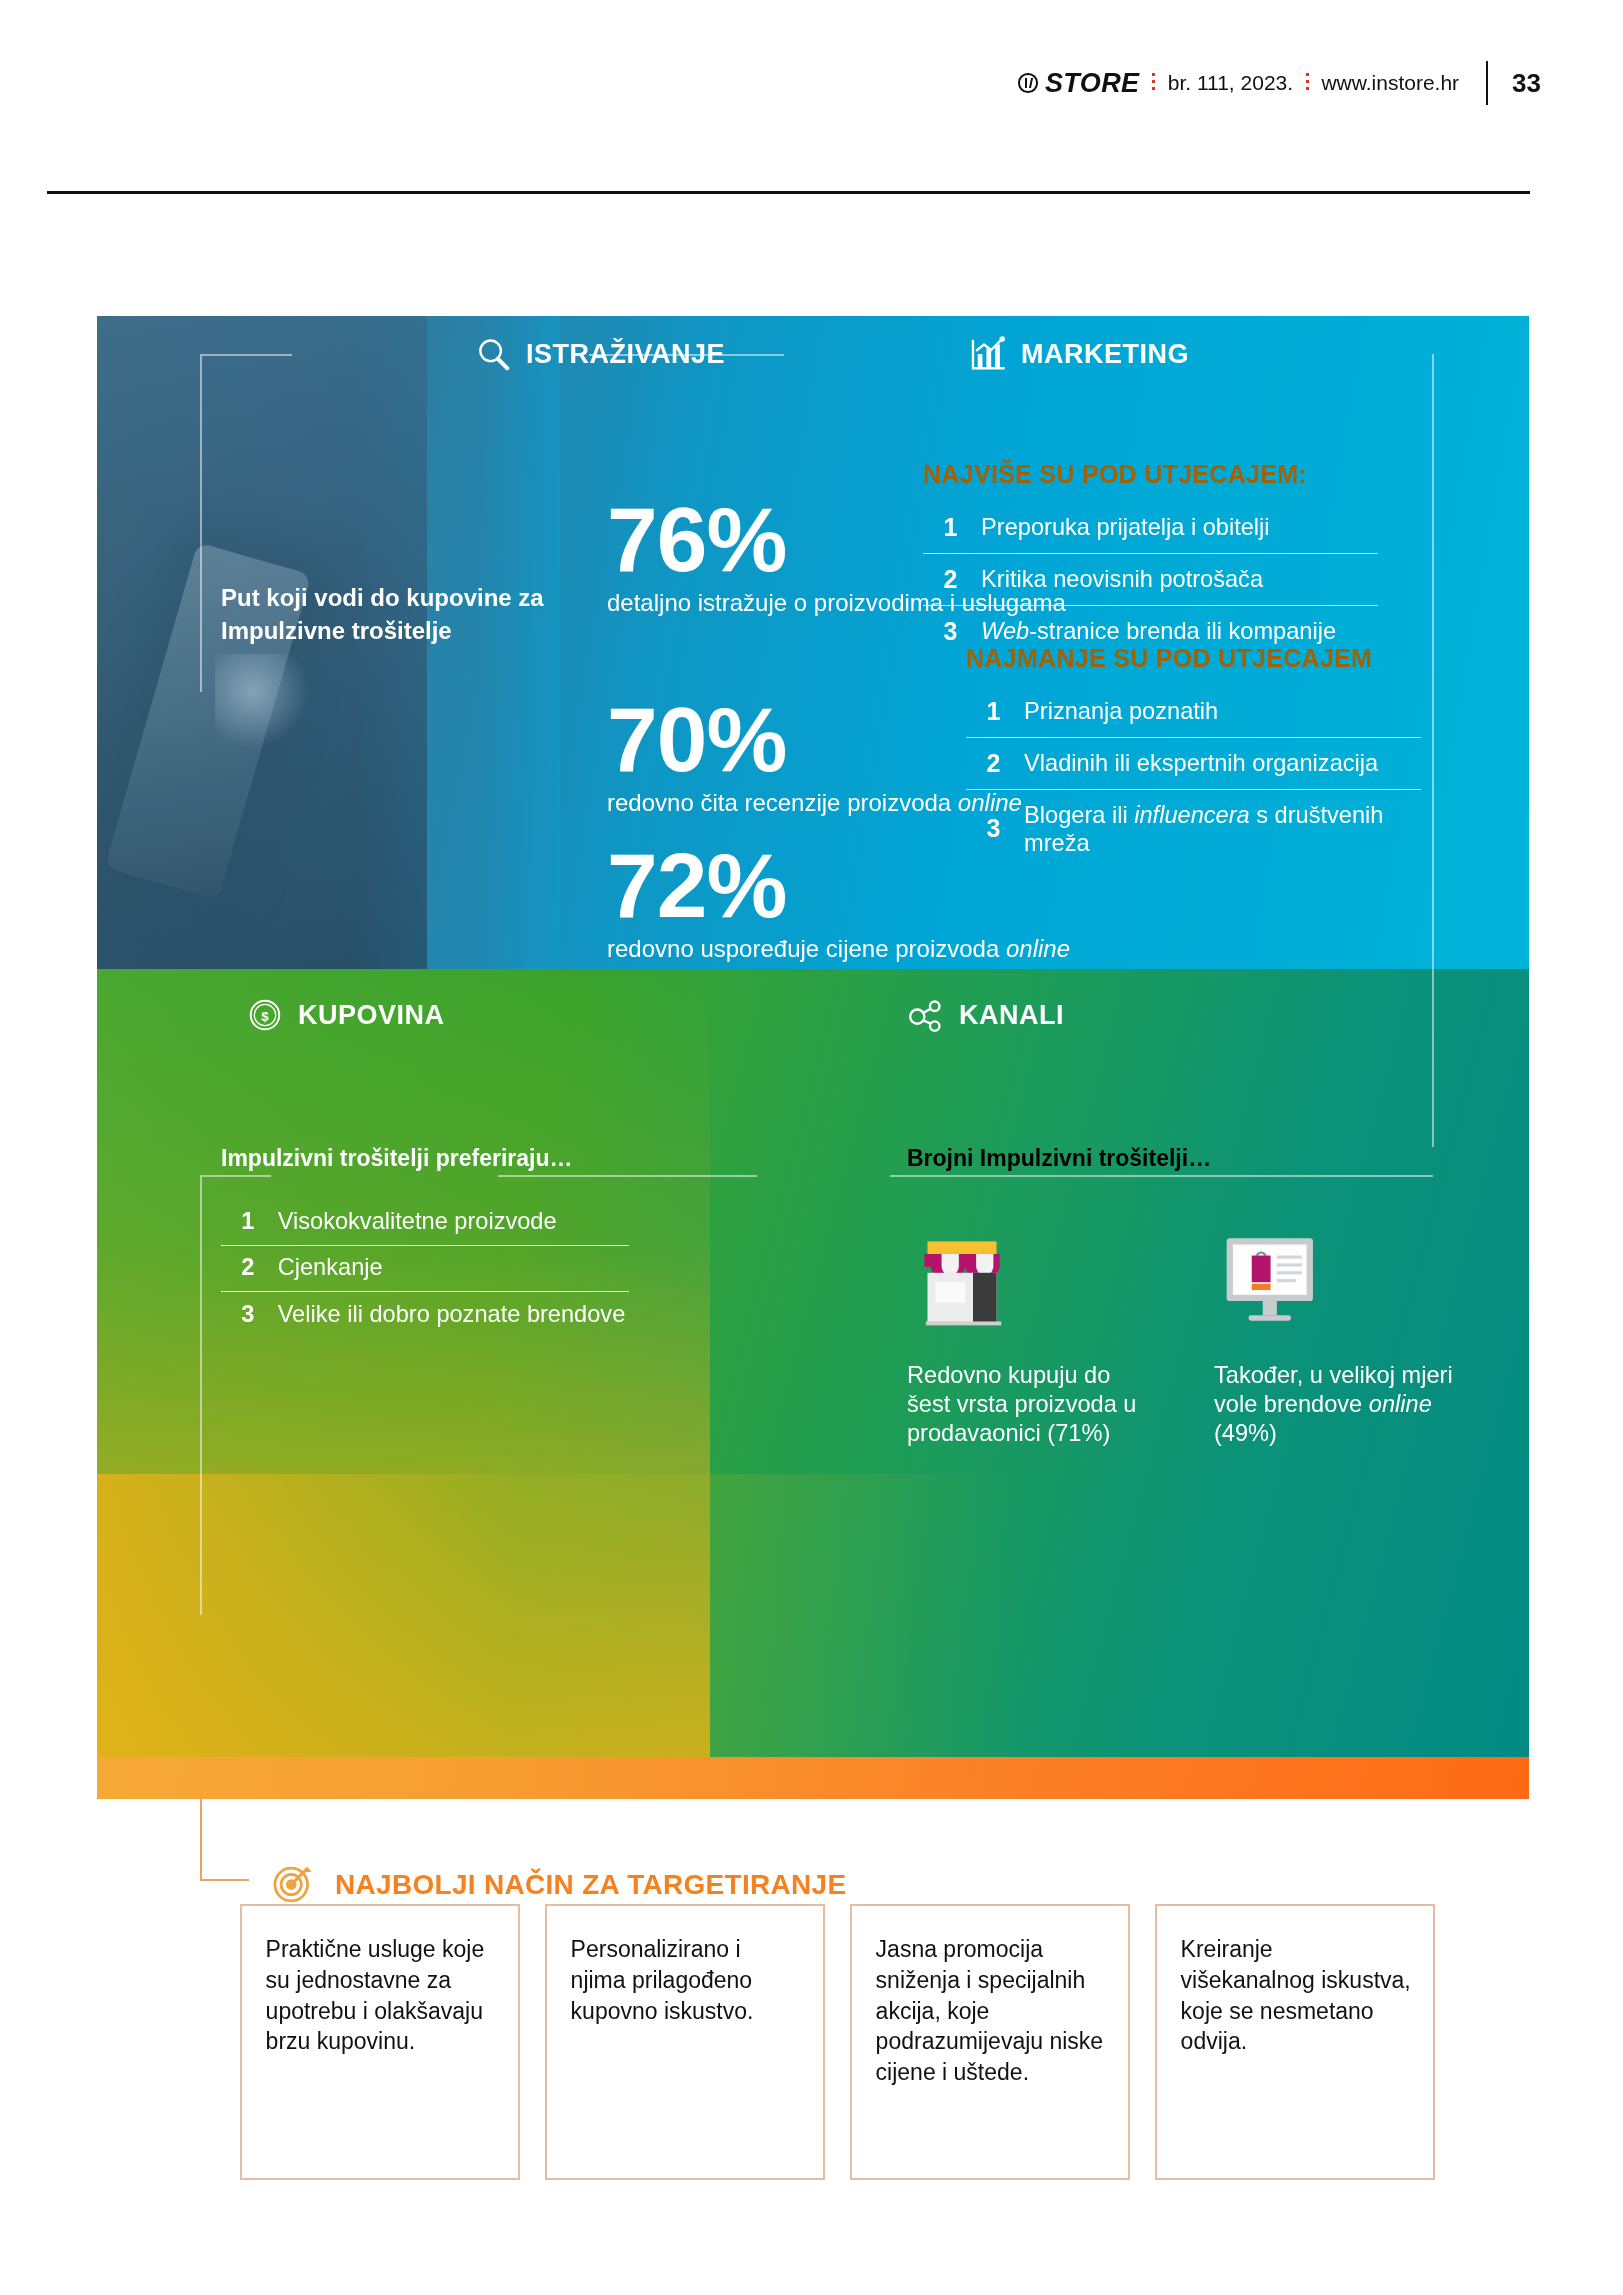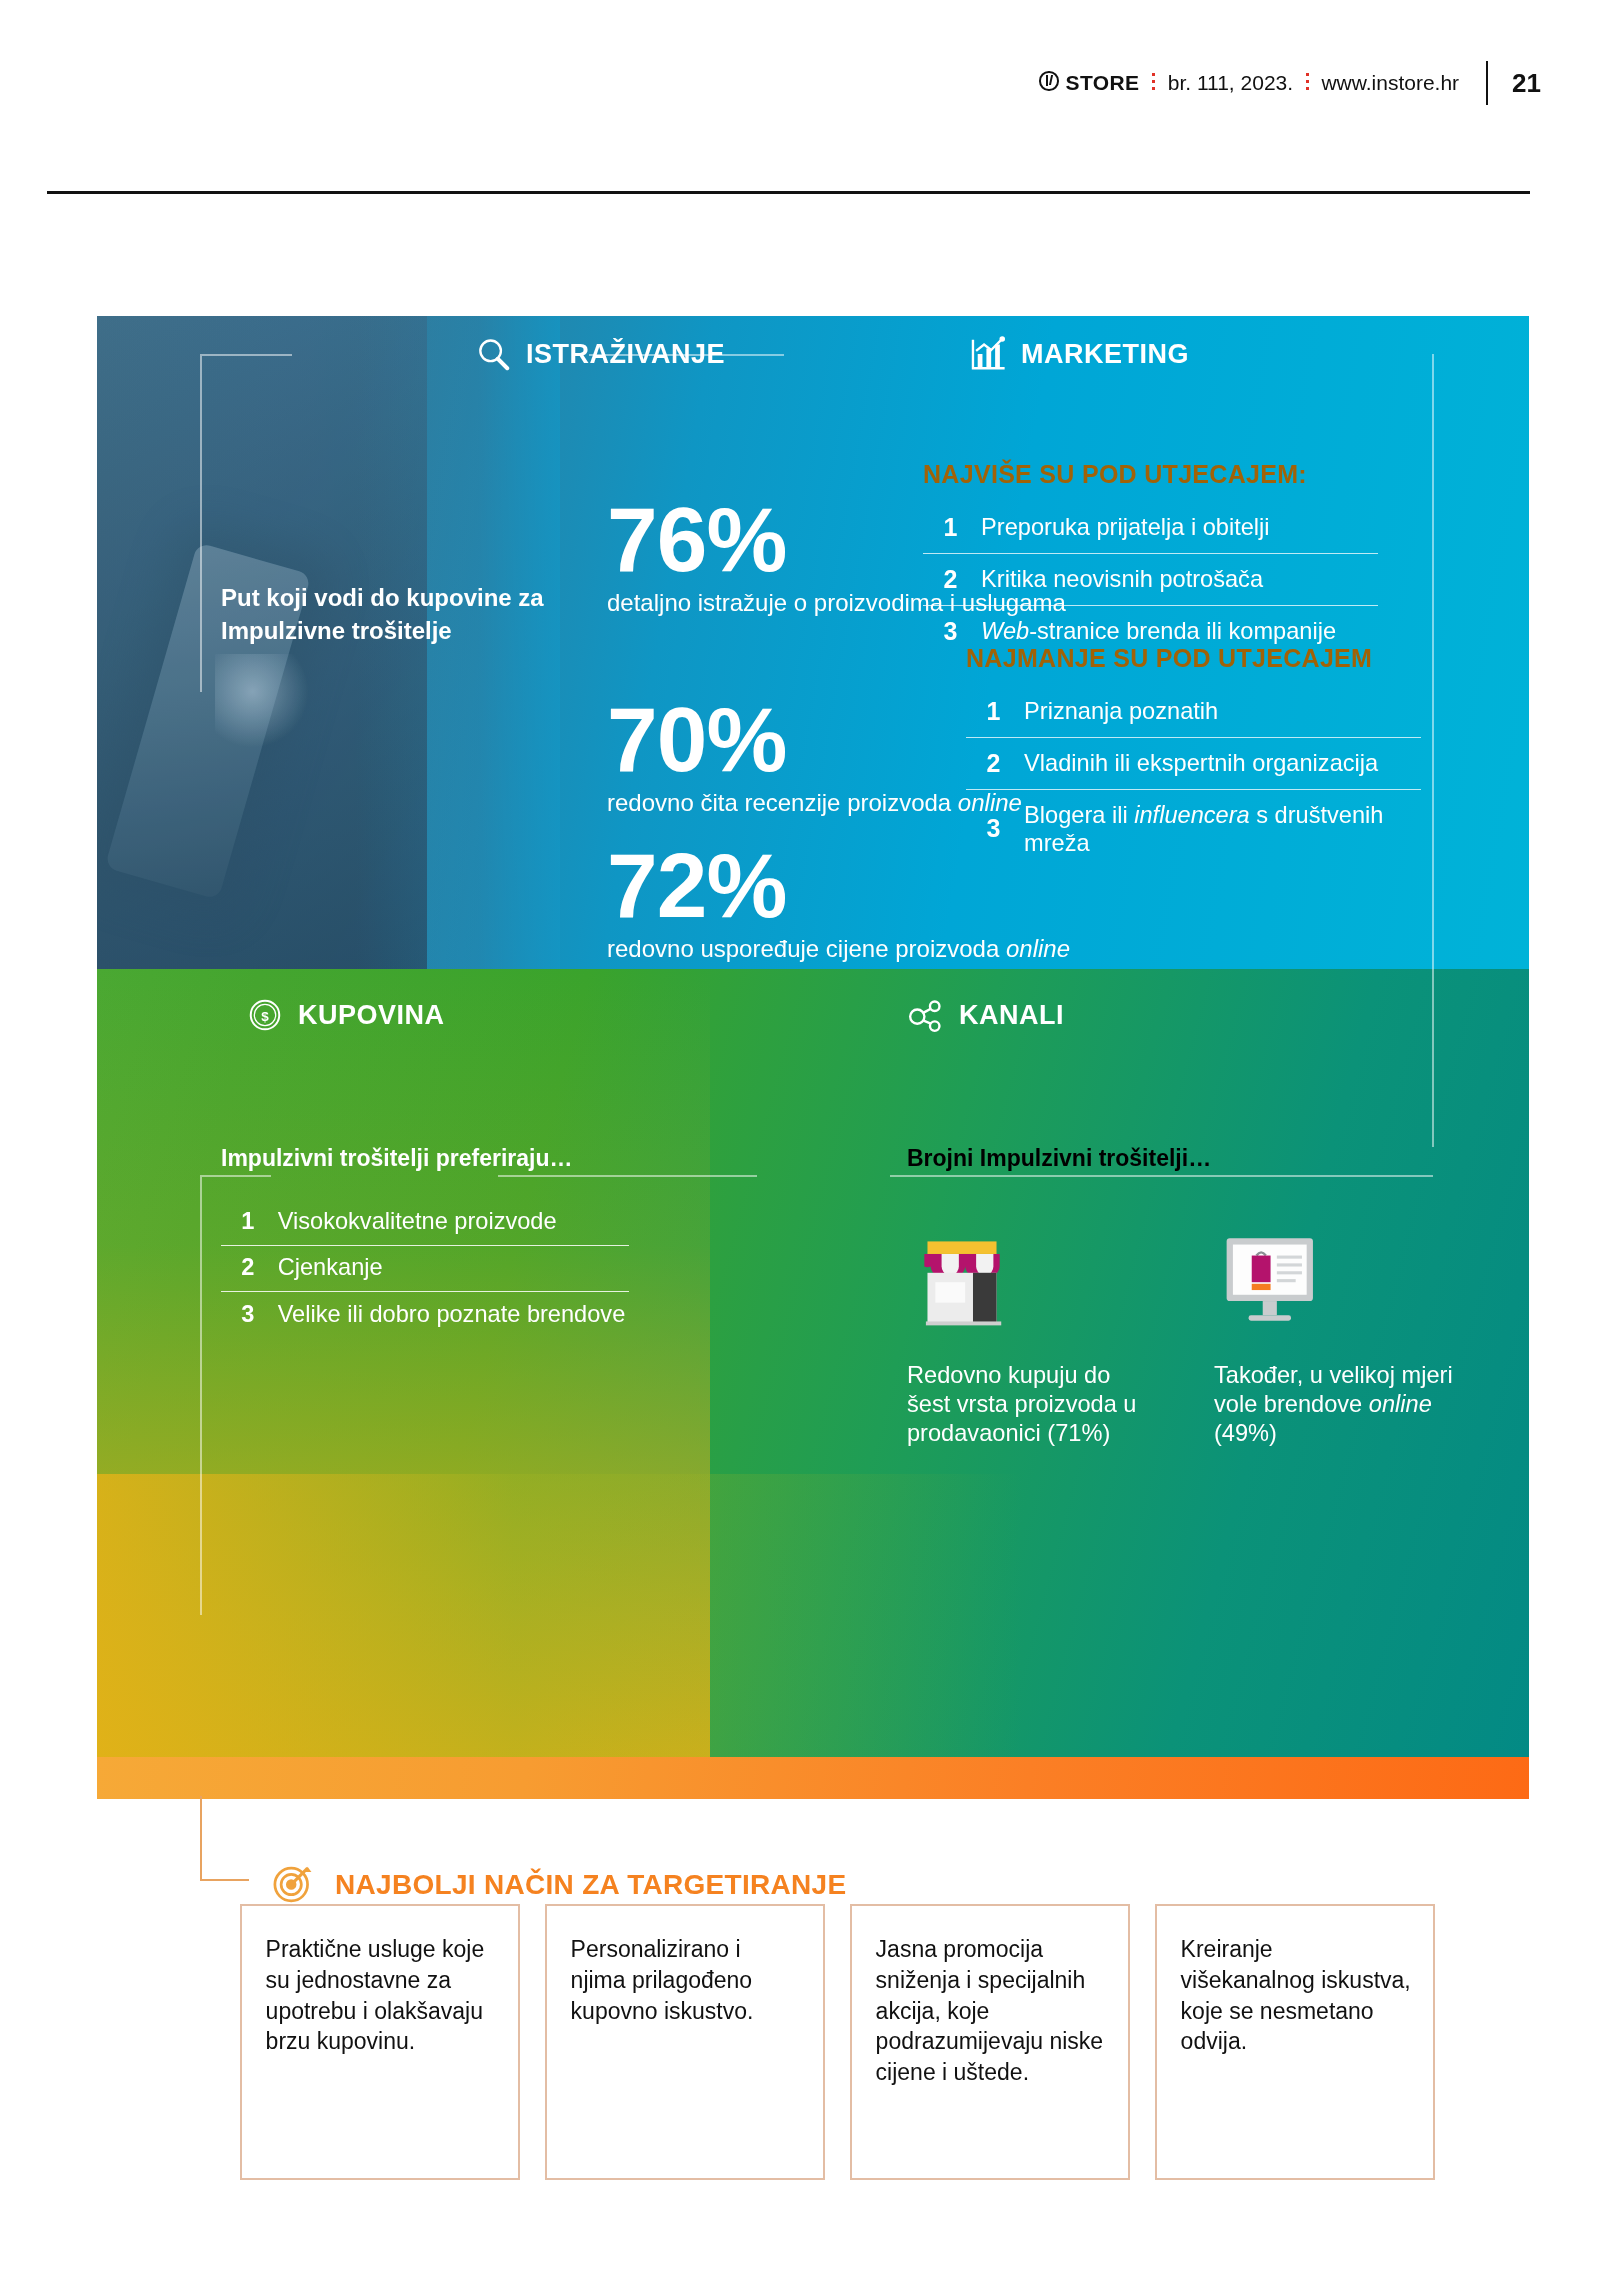--- a/index.html
+++ b/index.html
@@ -12,22 +12,22 @@
 
   .page { position: relative; width: 1623px; height: 2295px; background:#fff; }
 
   
   .masthead {
     position: absolute; top: 61px; right: 82px;
     display: flex; align-items: center; gap: 0px;
     font-size: 21px; color: #111;
   }
   .mast-logo {
-    font-weight: bold; font-size: 21px; letter-spacing: 0.4px;
-    display:flex; gap:7px;
+    font-weight: bold; font-size: 27px; letter-spacing: 0.4px;
+    display:flex; align-items:center; gap:7px;font-style:italic;
   }
   .mast-logo .ring {
     display:inline-block; width: 19.6px; height: 19.6px; border: 2.4px solid #111;
     border-radius: 50%; position: relative; font-size: 0;
   }
   .mast-logo .ring::after{
     content:""; position:absolute; left:4.7px; top:2.4px; width:2.4px; height:10.2px; background:#111;
   }
   .mast-logo .ring::before{
     content:""; position:absolute; left:9.4px; top:2.4px; width:2.4px; height:10.2px; background:#111;
@@ -177,21 +177,21 @@
   <div class="masthead">
     <span class="mast-logo">
       <span class="ring"></span>
       <span>STORE</span>
     </span>
     <span class="dotsep"></span>
     <span>br. 111, 2023.</span>
     <span class="dotsep"></span>
     <span>www.instore.hr</span>
     <span class="mast-rule"></span>
-    <span class="mast-page">21</span>
+    <span class="mast-page">33</span>
   </div>
   <div class="header-hr"></div>
 
   <div class="info">
 
     <div class="band-blue">
       <div class="photo"></div>
       <div class="fadecover"></div>
     </div>
 

